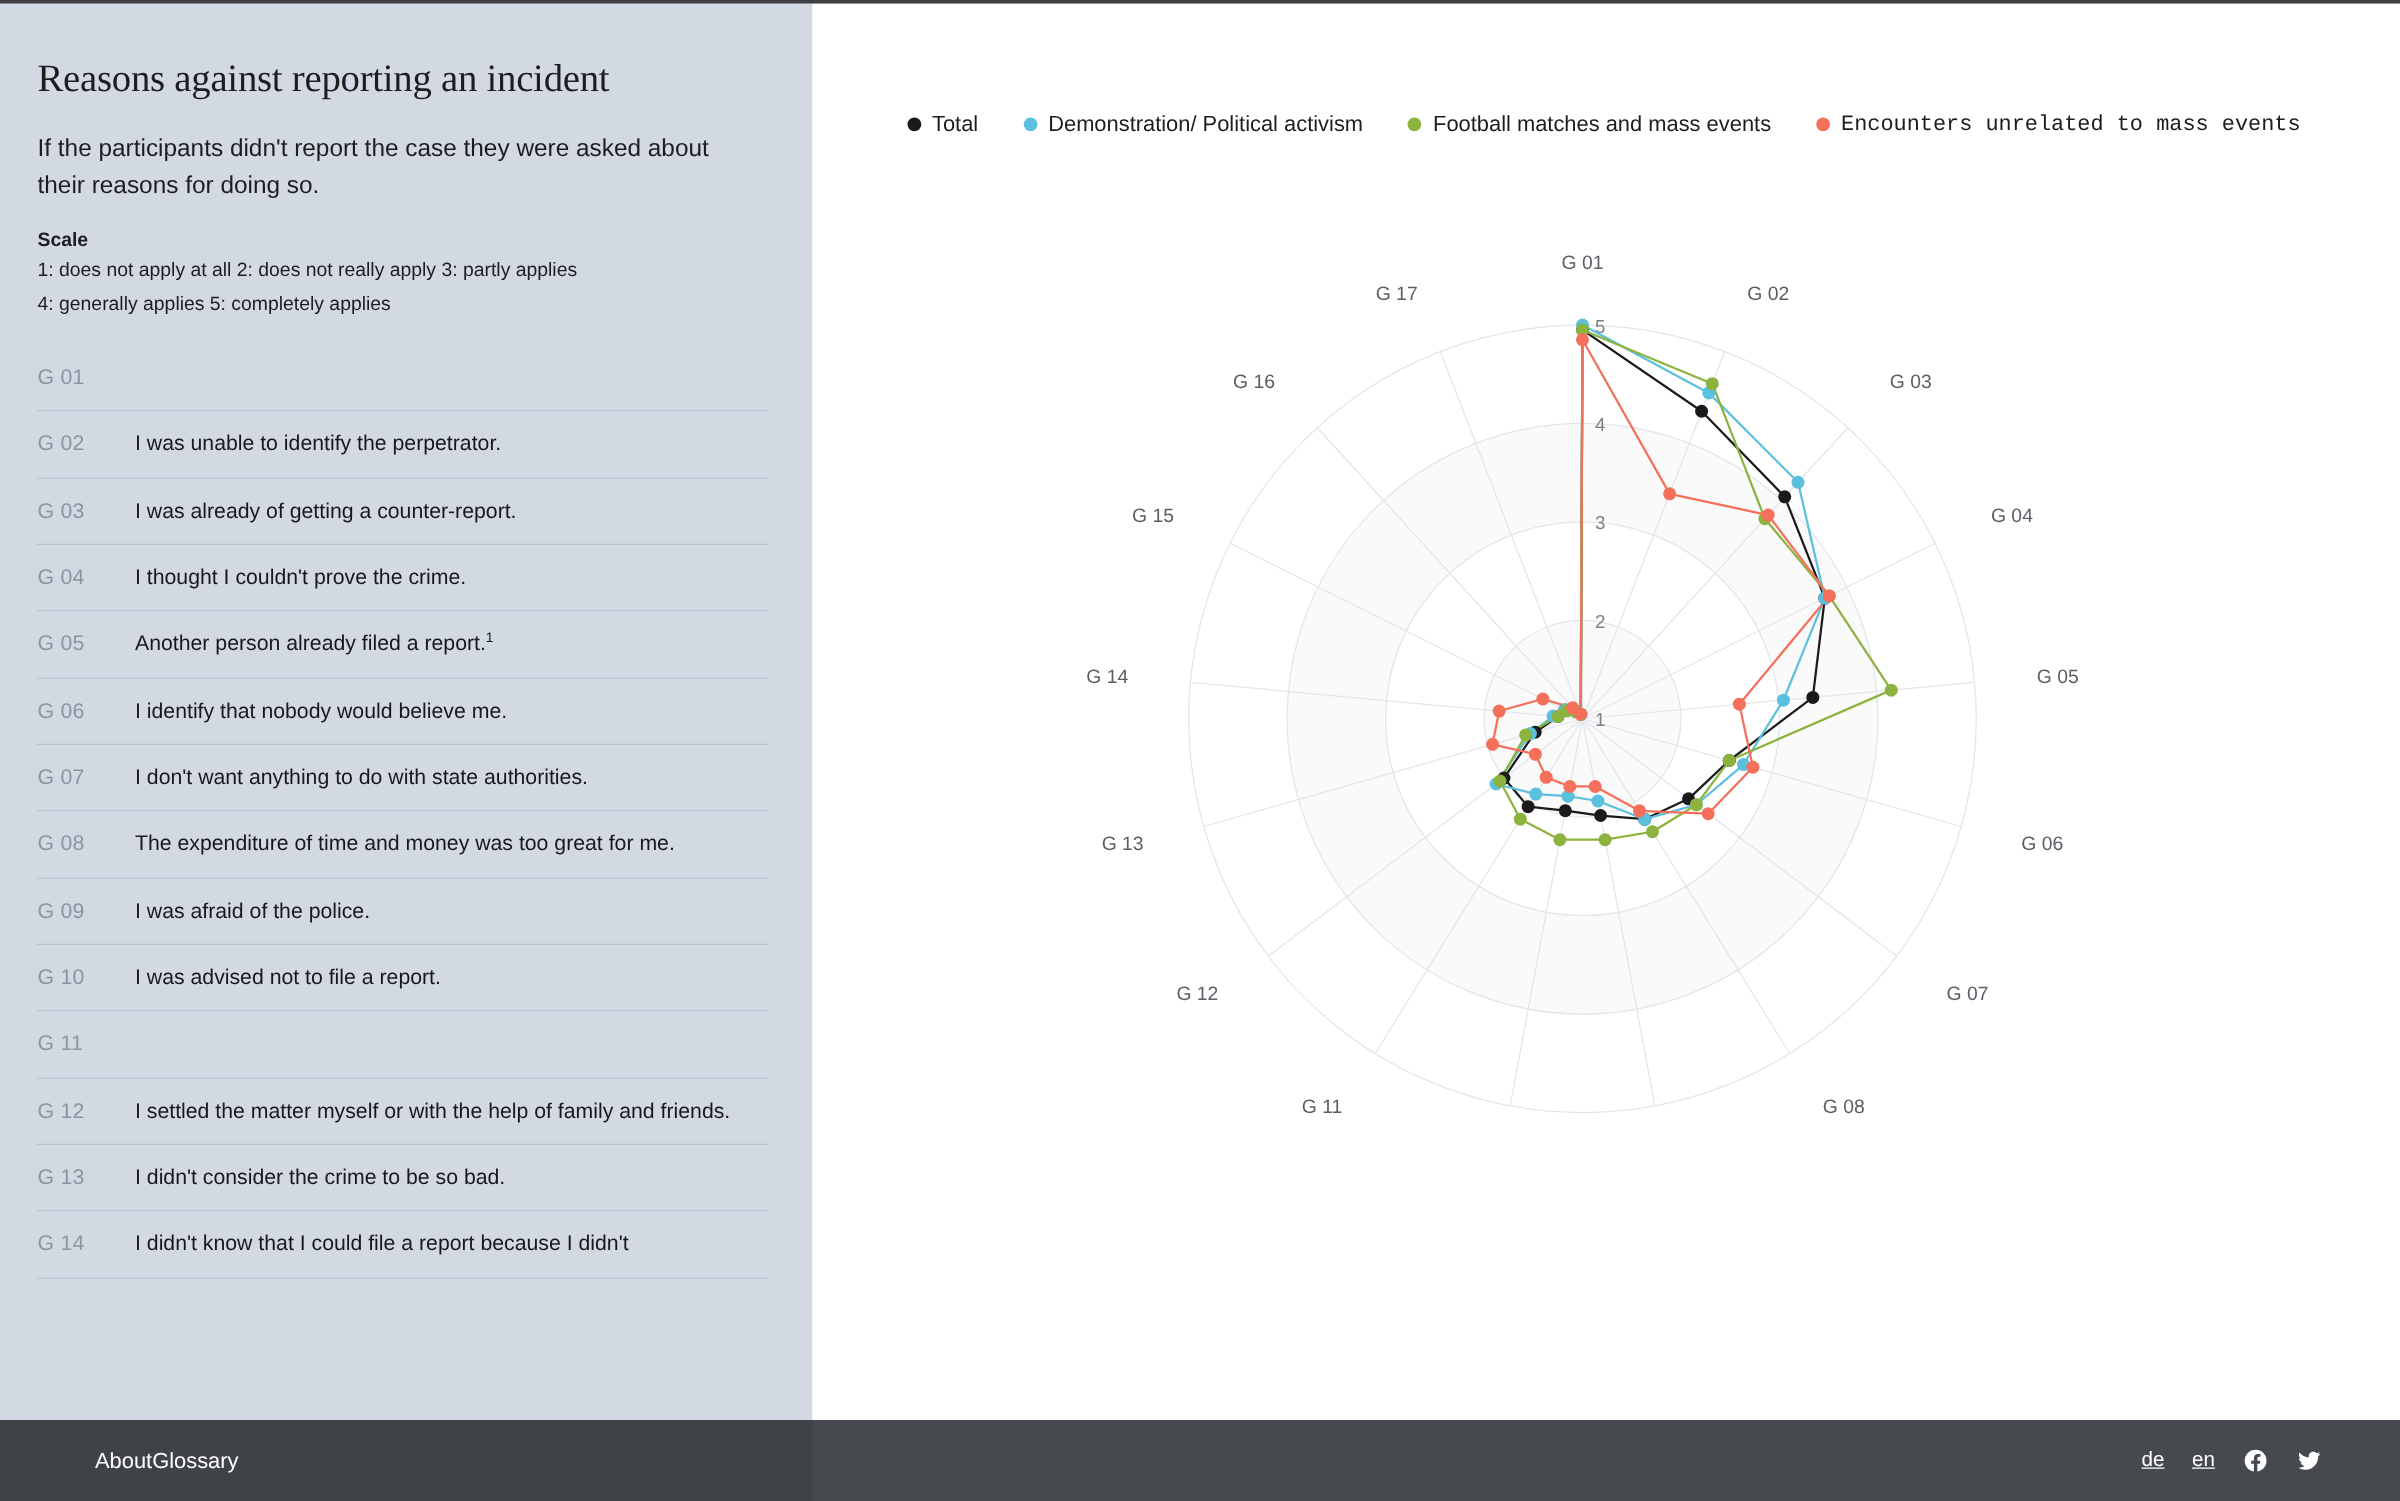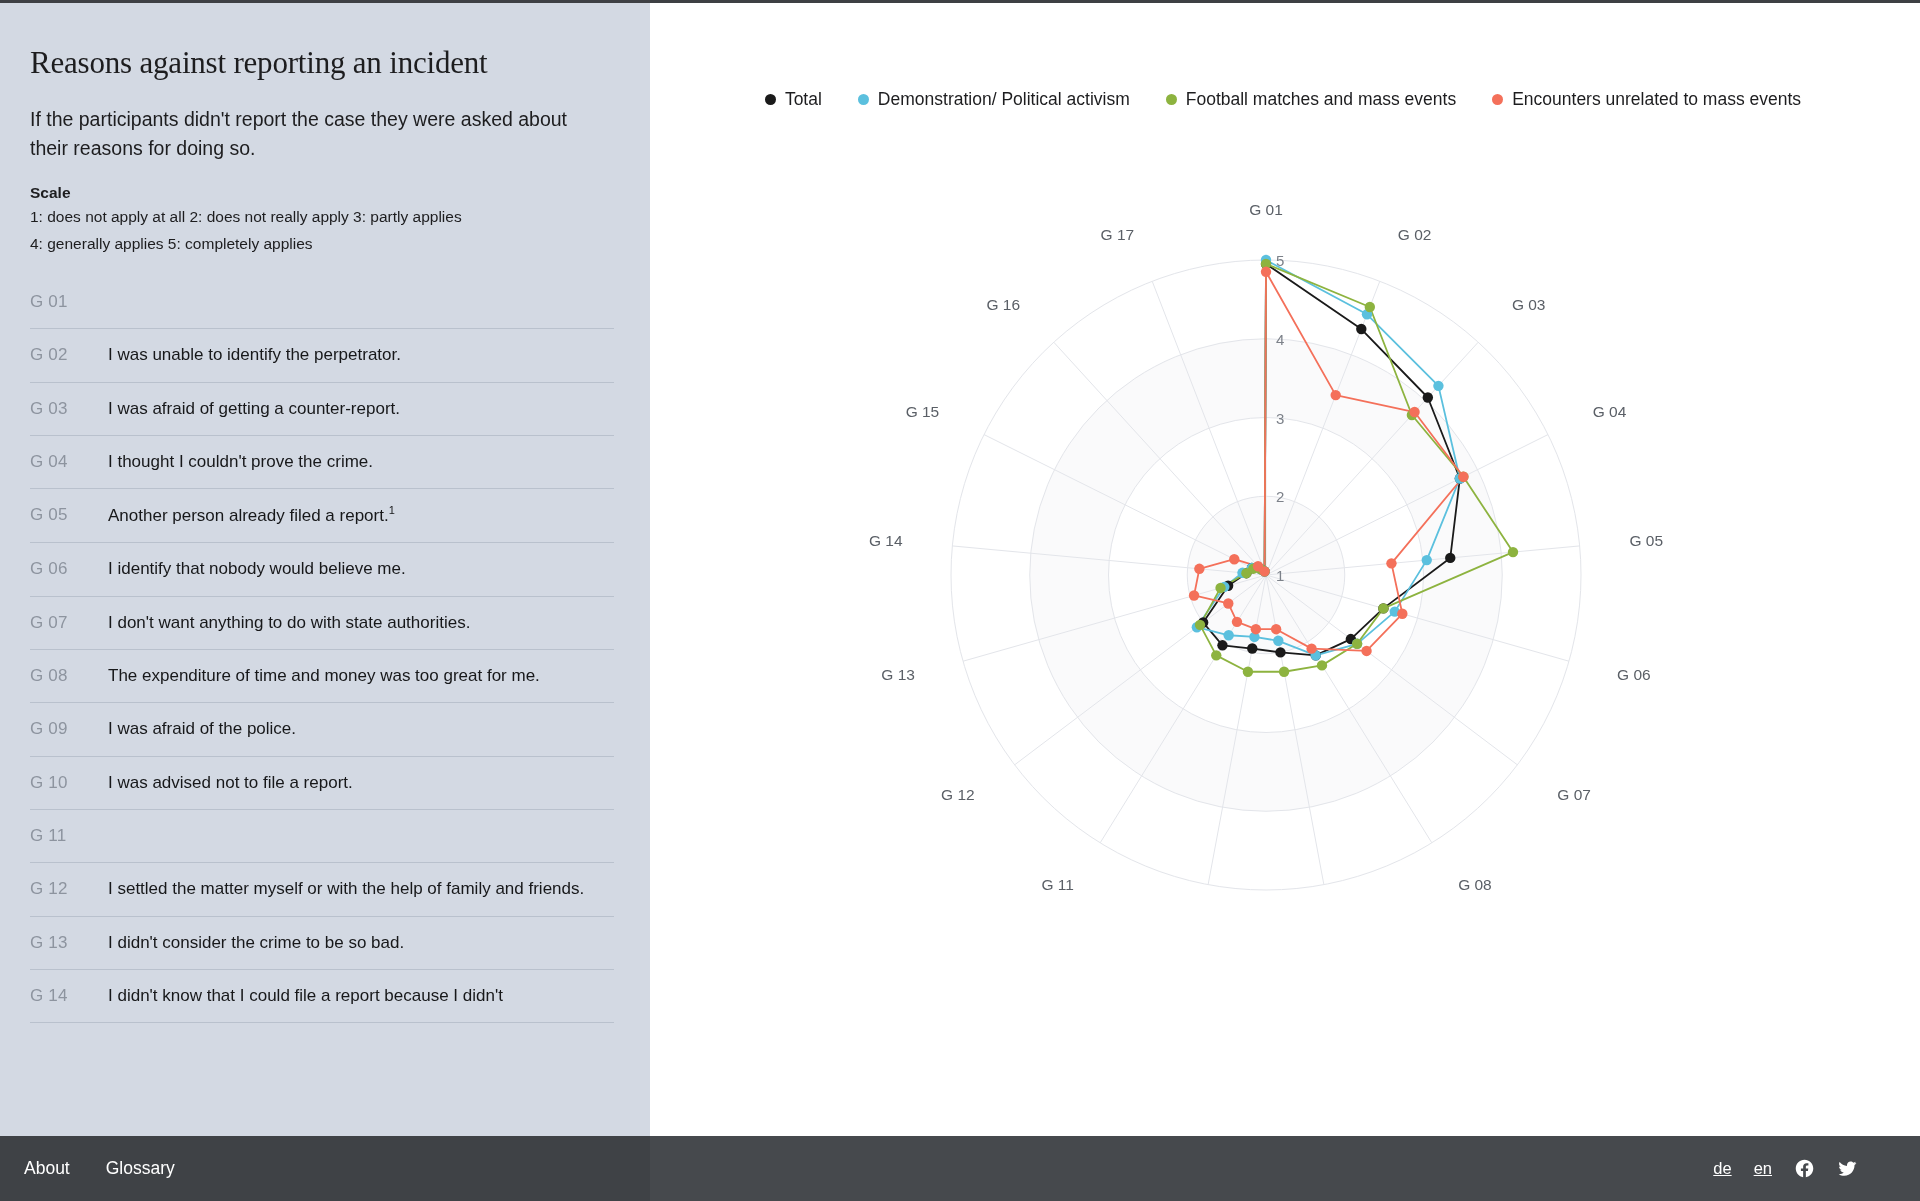--- a/index.html
+++ b/index.html
@@ -64,42 +64,42 @@
     position: absolute; top: 3px; left: 650px;
     width: 1322px; height: 1133px; background: #ffffff;
   }
   #legend {
     position: absolute; top: 86px; left: 0; width: 1270px;
     display: flex; align-items: center; justify-content: center;
     gap: 0;
     font-size: 17.5px; color: #1d1d1f;
   }
   .legend-item { display: flex; align-items: center; margin-right: 36px; }
-  .legend-item:last-child { margin-right: 4px; }
+  .legend-item:last-child { margin-right: 4px; font-family: Liberation Mono, monospace; }
   .legend-dot {
     width: 11px; height: 11px; border-radius: 50%;
     margin-right: 9px; flex: 0 0 auto;
   }
   #chart-wrap { position: absolute; top: 110px; left: 0; width: 1270px; height: 780px; }
   svg { display: block; }
   .axis-label { font-size: 15.5px; fill: #5a5f66; font-family: "Liberation Sans", sans-serif; }
   .tick-label { font-size: 15px; fill: #7c8189; font-family: "Liberation Sans", sans-serif; }
 
   
   #footer {
     position: absolute; left: 0; top: 1136px;
     width: 1920px; height: 65px;
     background: #46494d;
     display: flex; align-items: center;
   }
   #footer .shade {
     position: absolute; left: 0; top: 0; width: 650px; height: 65px;
     background: #3f4246;
   }
-  .foot-left { position: relative; display: flex; align-items: center; padding-left: 24px; gap: 36px; }
+  .foot-left { position: relative; display: flex; align-items: center; padding-left: 76px; }
   .foot-right { position: absolute; right: 62px; display: flex; align-items: center; gap: 22px; }
   .foot-link { color: #ffffff; font-size: 17.5px; text-decoration: none; }
   .foot-lang { color: #ffffff; font-size: 16.5px; }
   .foot-icon { width: 21px; height: 21px; display: inline-block; }
   .foot-icon svg { fill: #ffffff; }
 </style>
 </head>
 <body>
 
 <div id="app">
@@ -115,21 +115,21 @@
     <div id="item-list">
         <div class="item-row">
           <span class="item-code">G 01</span>
         </div>
         <div class="item-row">
           <span class="item-code">G 02</span>
           <span class="item-text">I was unable to identify the perpetrator.</span>
         </div>
         <div class="item-row">
           <span class="item-code">G 03</span>
-          <span class="item-text">I was afraid of getting a counter-report.</span>
+          <span class="item-text">I was already of getting a counter-report.</span>
         </div>
         <div class="item-row">
           <span class="item-code">G 04</span>
           <span class="item-text">I thought I couldn't prove the crime.</span>
         </div>
         <div class="item-row">
           <span class="item-code">G 05</span>
           <span class="item-text">Another person already filed a report.<sup>1</sup></span>
         </div>
         <div class="item-row">

